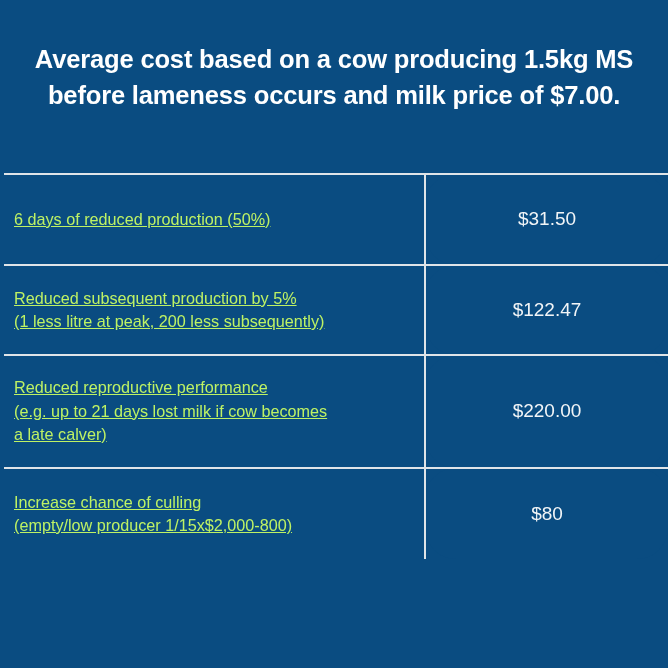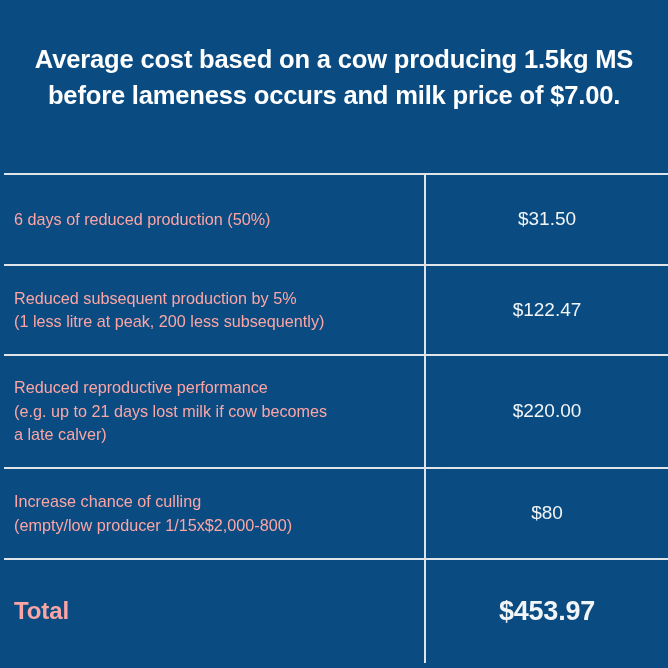--- a/index.html
+++ b/index.html
@@ -78,21 +78,22 @@
     box-sizing: border-box;
     border-radius: 31px;
   }
 
   .label-text {
     font-family: "Liberation Sans", sans-serif;
     font-size: 16.2px;
     line-height: 1.45;
     font-weight: normal;
     white-space: pre-line;
-    color: #fca5a5;
+    color: #bef264;
+    text-decoration: underline;
   }
   .value-text {
     font-family: "Liberation Sans", sans-serif;
     font-size: 19px;
     font-weight: normal;
     color: #f2f5f7;
     line-height: 1.3;
   }
 
   tr.r1 td { height: 91px; }
@@ -158,25 +159,17 @@
       <tr class="r4">
         <td class="col-label">
           <div class="label-text">Increase chance of culling
 (empty/low producer 1/15x$2,000-800)</div>
         </td>
         <td class="col-value">
           <div class="value-text">$80</div>
         </td>
       </tr>
 
-      <tr class="total">
-        <td class="col-label">
-          <div class="label-text">Total</div>
-        </td>
-        <td class="col-value">
-          <div class="value-text">$453.97</div>
-        </td>
-      </tr>
 
     </tbody>
   </table>
 
 </div>
 
 </body></html>

